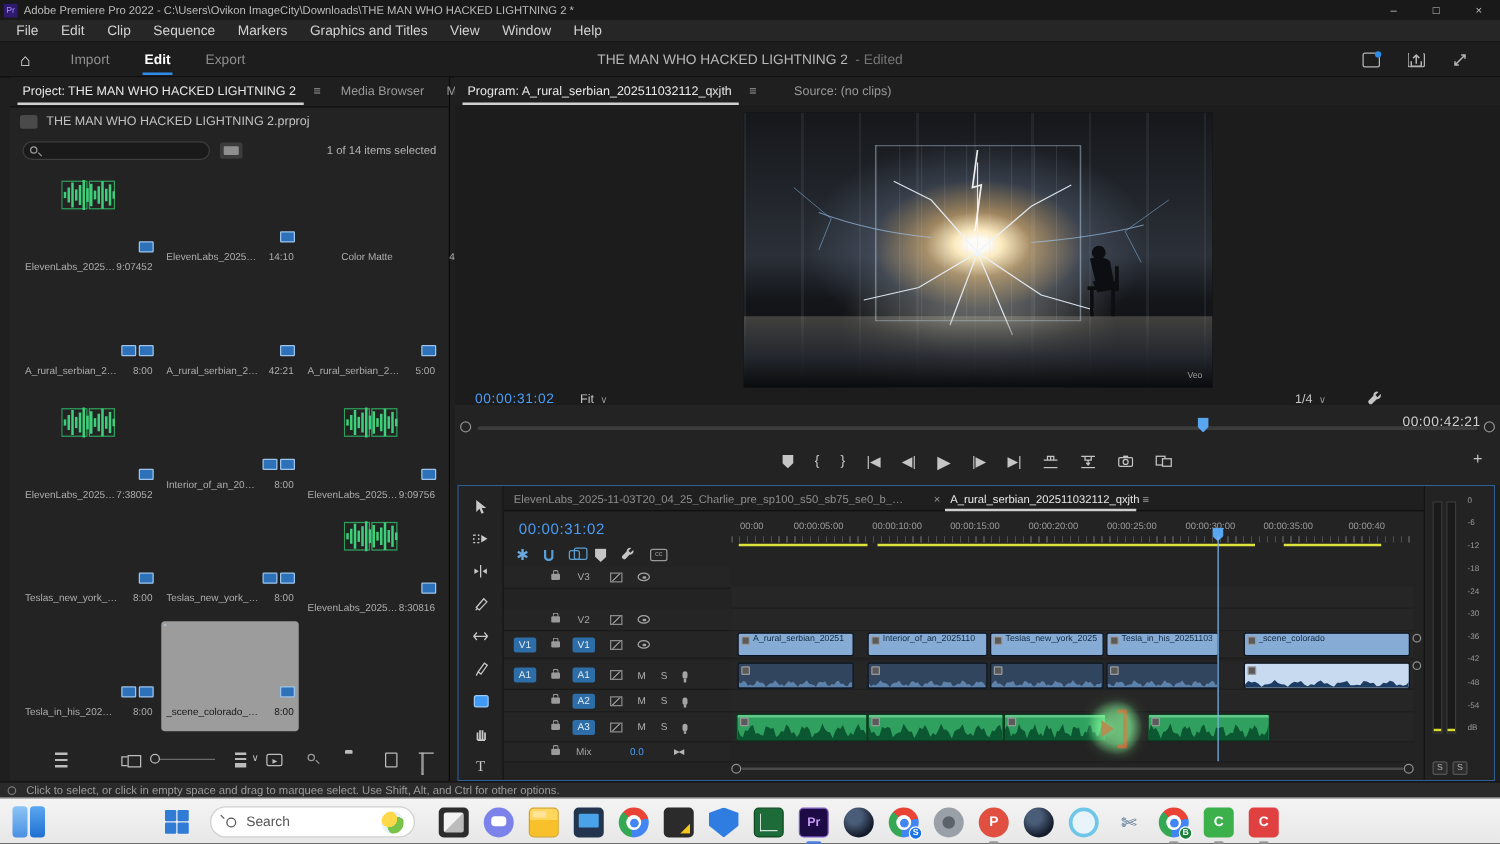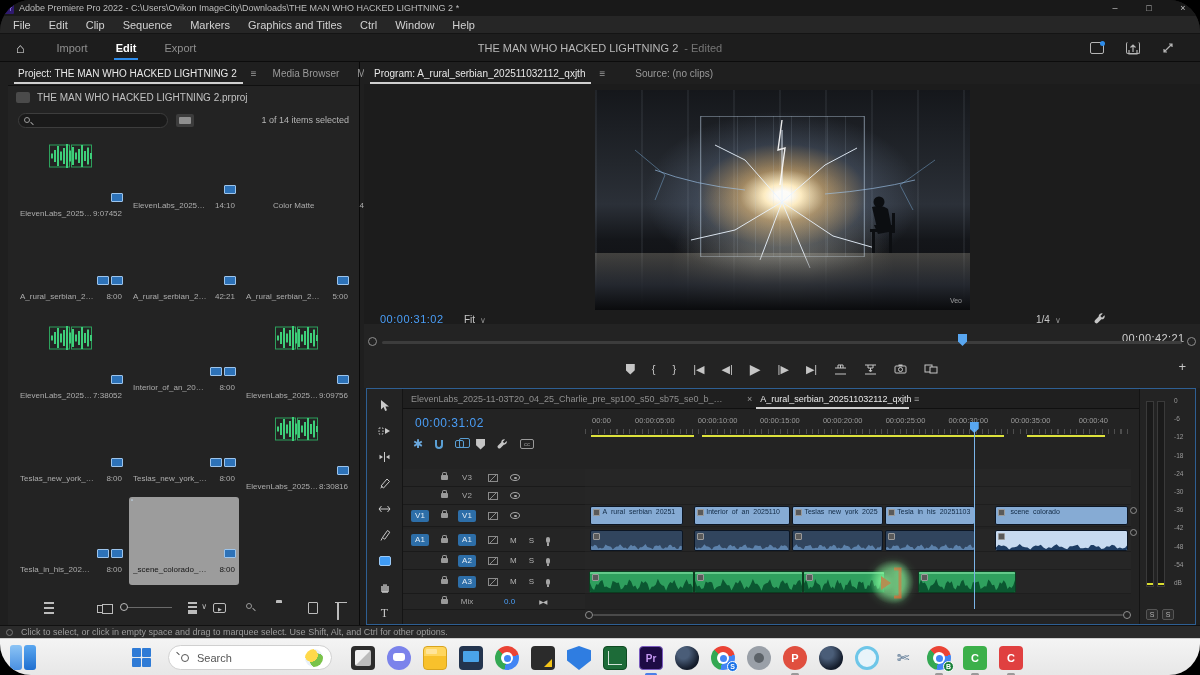--- a/index.html
+++ b/index.html
@@ -1,19 +1,19 @@
 <!DOCTYPE html>
 <html><head>
 <meta charset="utf-8">
 <style>
   html,body{margin:0;padding:0;background:#000;}
   *{box-sizing:border-box;}
   #root{position:relative;width:1200px;height:675px;overflow:hidden;
         font-family:"Liberation Sans","DejaVu Sans",sans-serif;color:#c8c8c8;background:#1f1f1f;}
-  .ni{user-select:none;border-radius:31px;}
+  .ni{user-select:none;}
 
   
   #titlebar{position:absolute;left:0;top:0;width:1200px;height:16px;background:#191919;display:flex;align-items:center;font-size:9px;color:#bdbdbd;}
   #app-logo{width:11px;height:11px;margin:0 5px 0 3px;background:#2f1a6e;color:#9f8cff;font-size:7px;display:flex;align-items:center;justify-content:center;border-radius:1px;}
   #win-controls{margin-left:auto;display:flex;}
   #win-controls span{width:34px;text-align:center;font-size:9px;color:#c4c4c4;cursor:default;}
   #menubar{position:absolute;left:0;top:16px;width:1200px;height:18px;background:#262626;display:flex;align-items:center;font-size:11px;color:#d2d2d2;padding-left:4px;border-bottom:1px solid #141414;}
   .menu-item{padding:0 9px;cursor:default;}
   #headerbar{position:absolute;left:0;top:34px;width:1200px;height:28px;background:#1d1d1d;display:flex;align-items:center;border-bottom:1px solid #0c0c0c;}
   #home-icon{font-size:14px;color:#e6e6e6;margin:0 18px 0 16px;}
@@ -256,21 +256,21 @@
     </div>
   </div>
 
   <div id="menubar">
       <span class="menu-item">File</span>
       <span class="menu-item">Edit</span>
       <span class="menu-item">Clip</span>
       <span class="menu-item">Sequence</span>
       <span class="menu-item">Markers</span>
       <span class="menu-item">Graphics and Titles</span>
-      <span class="menu-item">Ctrl</span>
+      <span class="menu-item">View</span>
       <span class="menu-item">Window</span>
       <span class="menu-item">Help</span>
     </div>
 
   <div id="headerbar">
     <span id="home-icon">⌂</span>
     <div id="hdr-tabs" style="display:flex;">
         <span class="hdr-tab ">Import</span>
         <span class="hdr-tab active">Edit</span>
         <span class="hdr-tab ">Export</span>
@@ -707,21 +707,21 @@
           <span class="rlab " style="left:81.6%">00:00:35:00</span>
           <span class="rlab " style="left:93.1%">00:00:40</span>
         </div>
       <div id="tl-ticks"></div>
       <div id="tl-rendersegs">
           <span class="rseg" style="left:188.006px;width:103.19399999999999px;"></span>
           <span class="rseg" style="left:298.844px;width:301.938px;"></span>
           <span class="rseg" style="left:623.714px;width:78.078px;"></span>
         </div>
       <div id="tl-tracks">
-          <div class="trow-h" style="top:80px;height:18px;">
+          <div class="trow-h" style="top:64px;height:18px;">
             <span class="srcspacer"></span>
             <span class="lk"></span>
             <span class="tname ">V3</span>
             <span class="syb"></span>
             <span class="eye"></span>
           </div>
                <div class="trow-c" style="top:80px;height:18px;"></div>
           <div class="trow-h" style="top:98px;height:18px;">
             <span class="srcspacer"></span>
             <span class="lk"></span>

